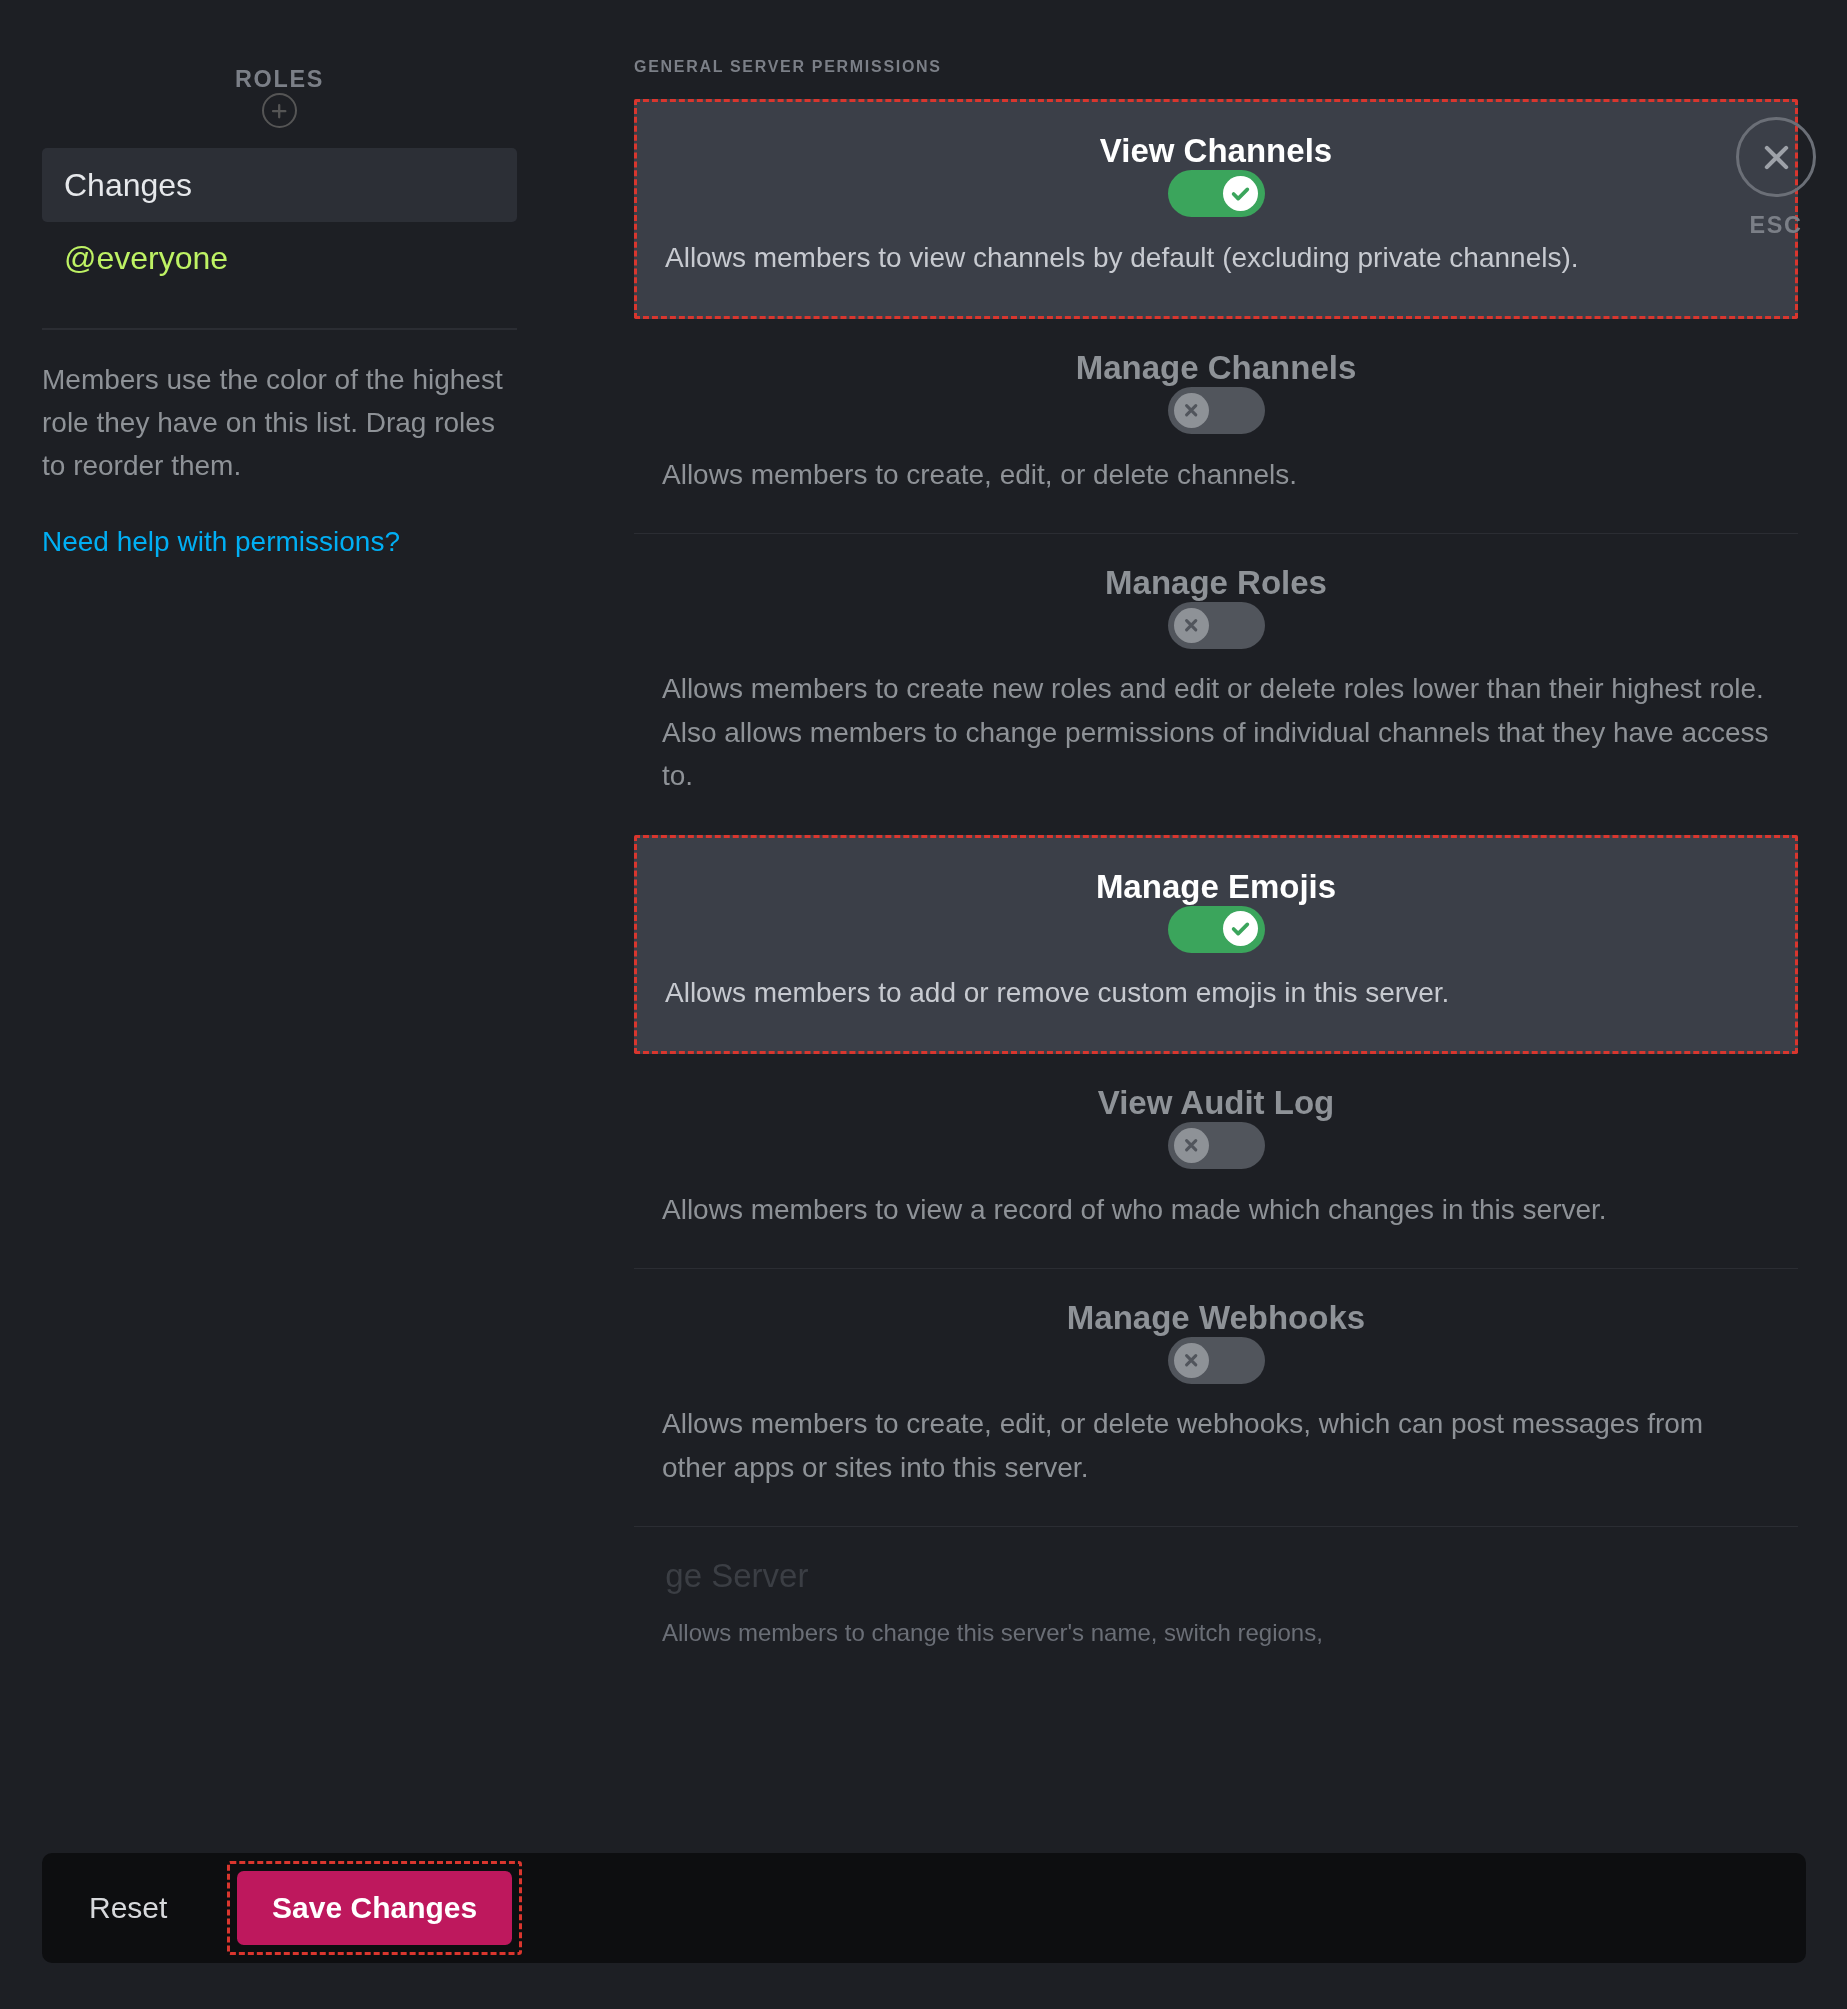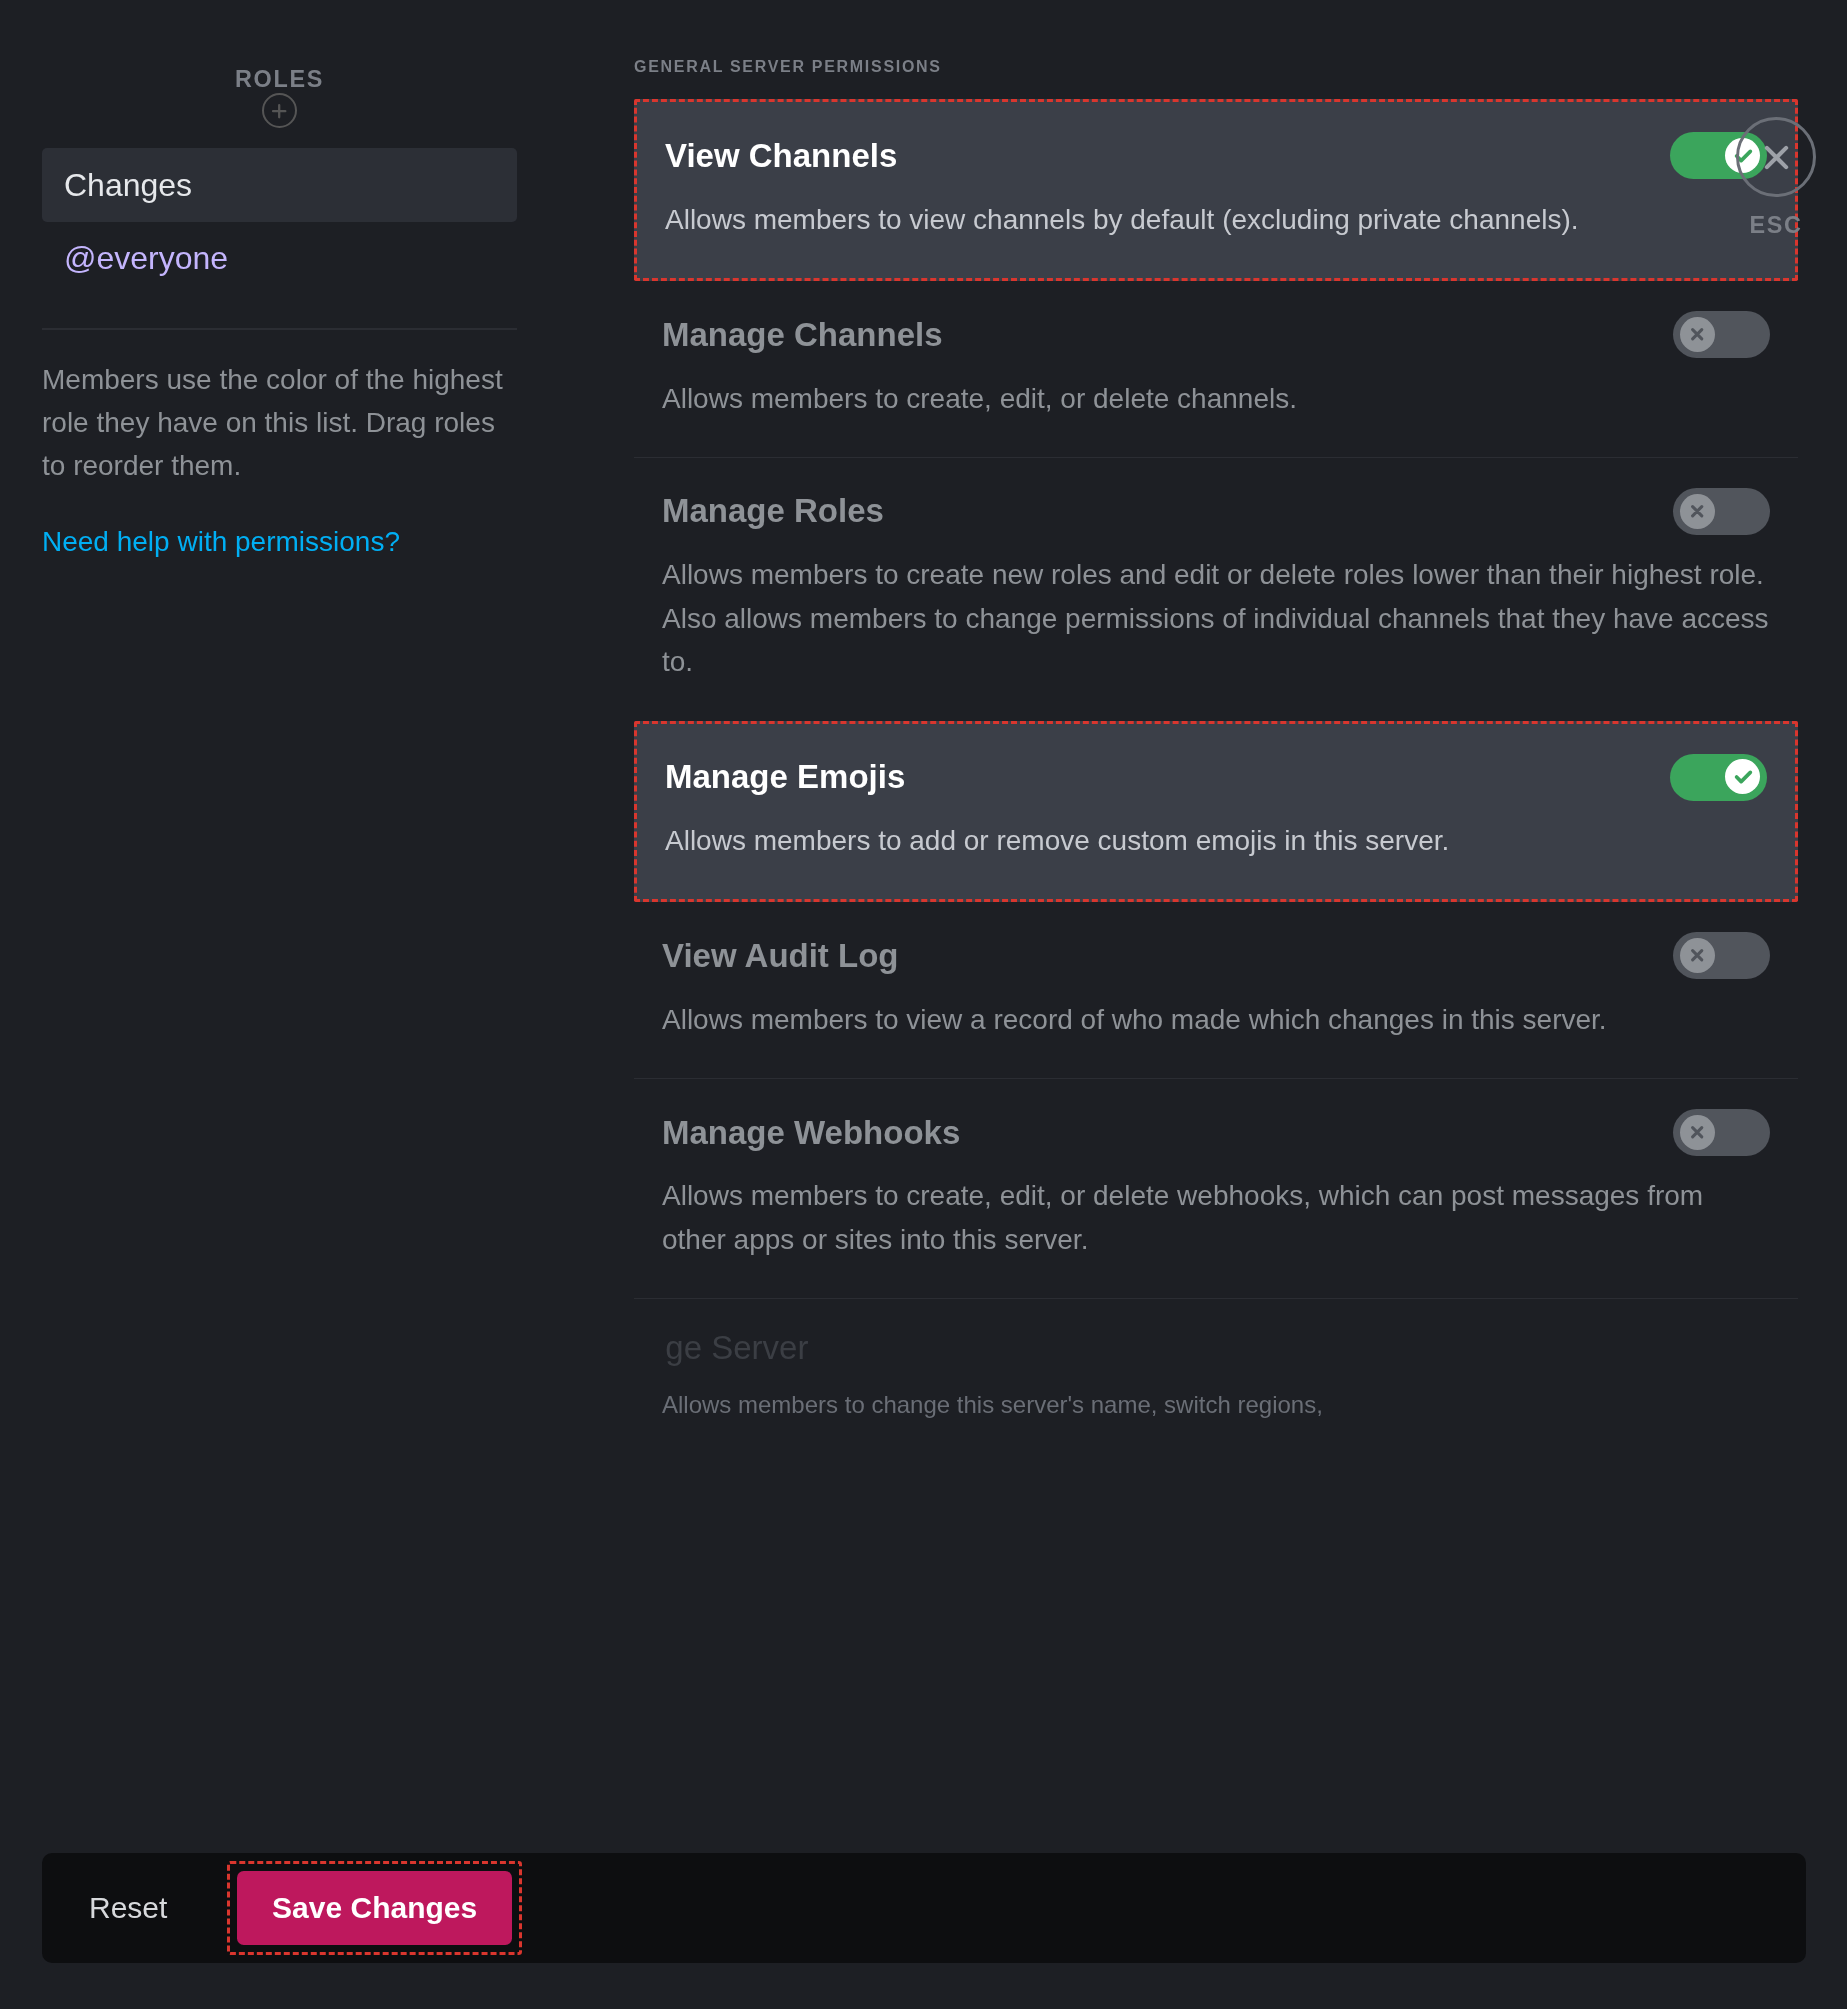--- a/index.html
+++ b/index.html
@@ -50,21 +50,21 @@
     padding: 18.4px 22px;
     border-radius: 5px;
     color: #c9cdd3;
     cursor: pointer;
   }
   .role-item.selected {
     background: #2c2f36;
     color: #e6e8eb;
     font-weight: 500;
   }
-  .role-item:not(.selected) { color: #c4b5fd; }
+  .role-item:not(.selected) { color: #bef264; }
   .divider {
     height: 1.7px;
     background: #2b2d33;
     margin: 32px 0 28px 0;
   }
   .help-text {
     font-size: 28px;
     line-height: 1.55;
     color: #8e9297;
   }
@@ -103,20 +103,21 @@
   }
   .perm:first-of-type:not(.highlighted),
   .perm.highlighted + .perm,
   .section-label + .perm { border-top: none; }
 
   .perm-head {
     display: flex;
     align-items: center;
     justify-content: space-between;
     margin-bottom: 18.4px;
+    flex-direction: column;
   }
   .perm-title {
     font-size: 33px;
     font-weight: 600;
     color: #8e9297;
   }
   .perm.highlighted .perm-title { color: #ffffff; }
   .perm-desc {
     font-size: 28px;
     line-height: 1.55;

